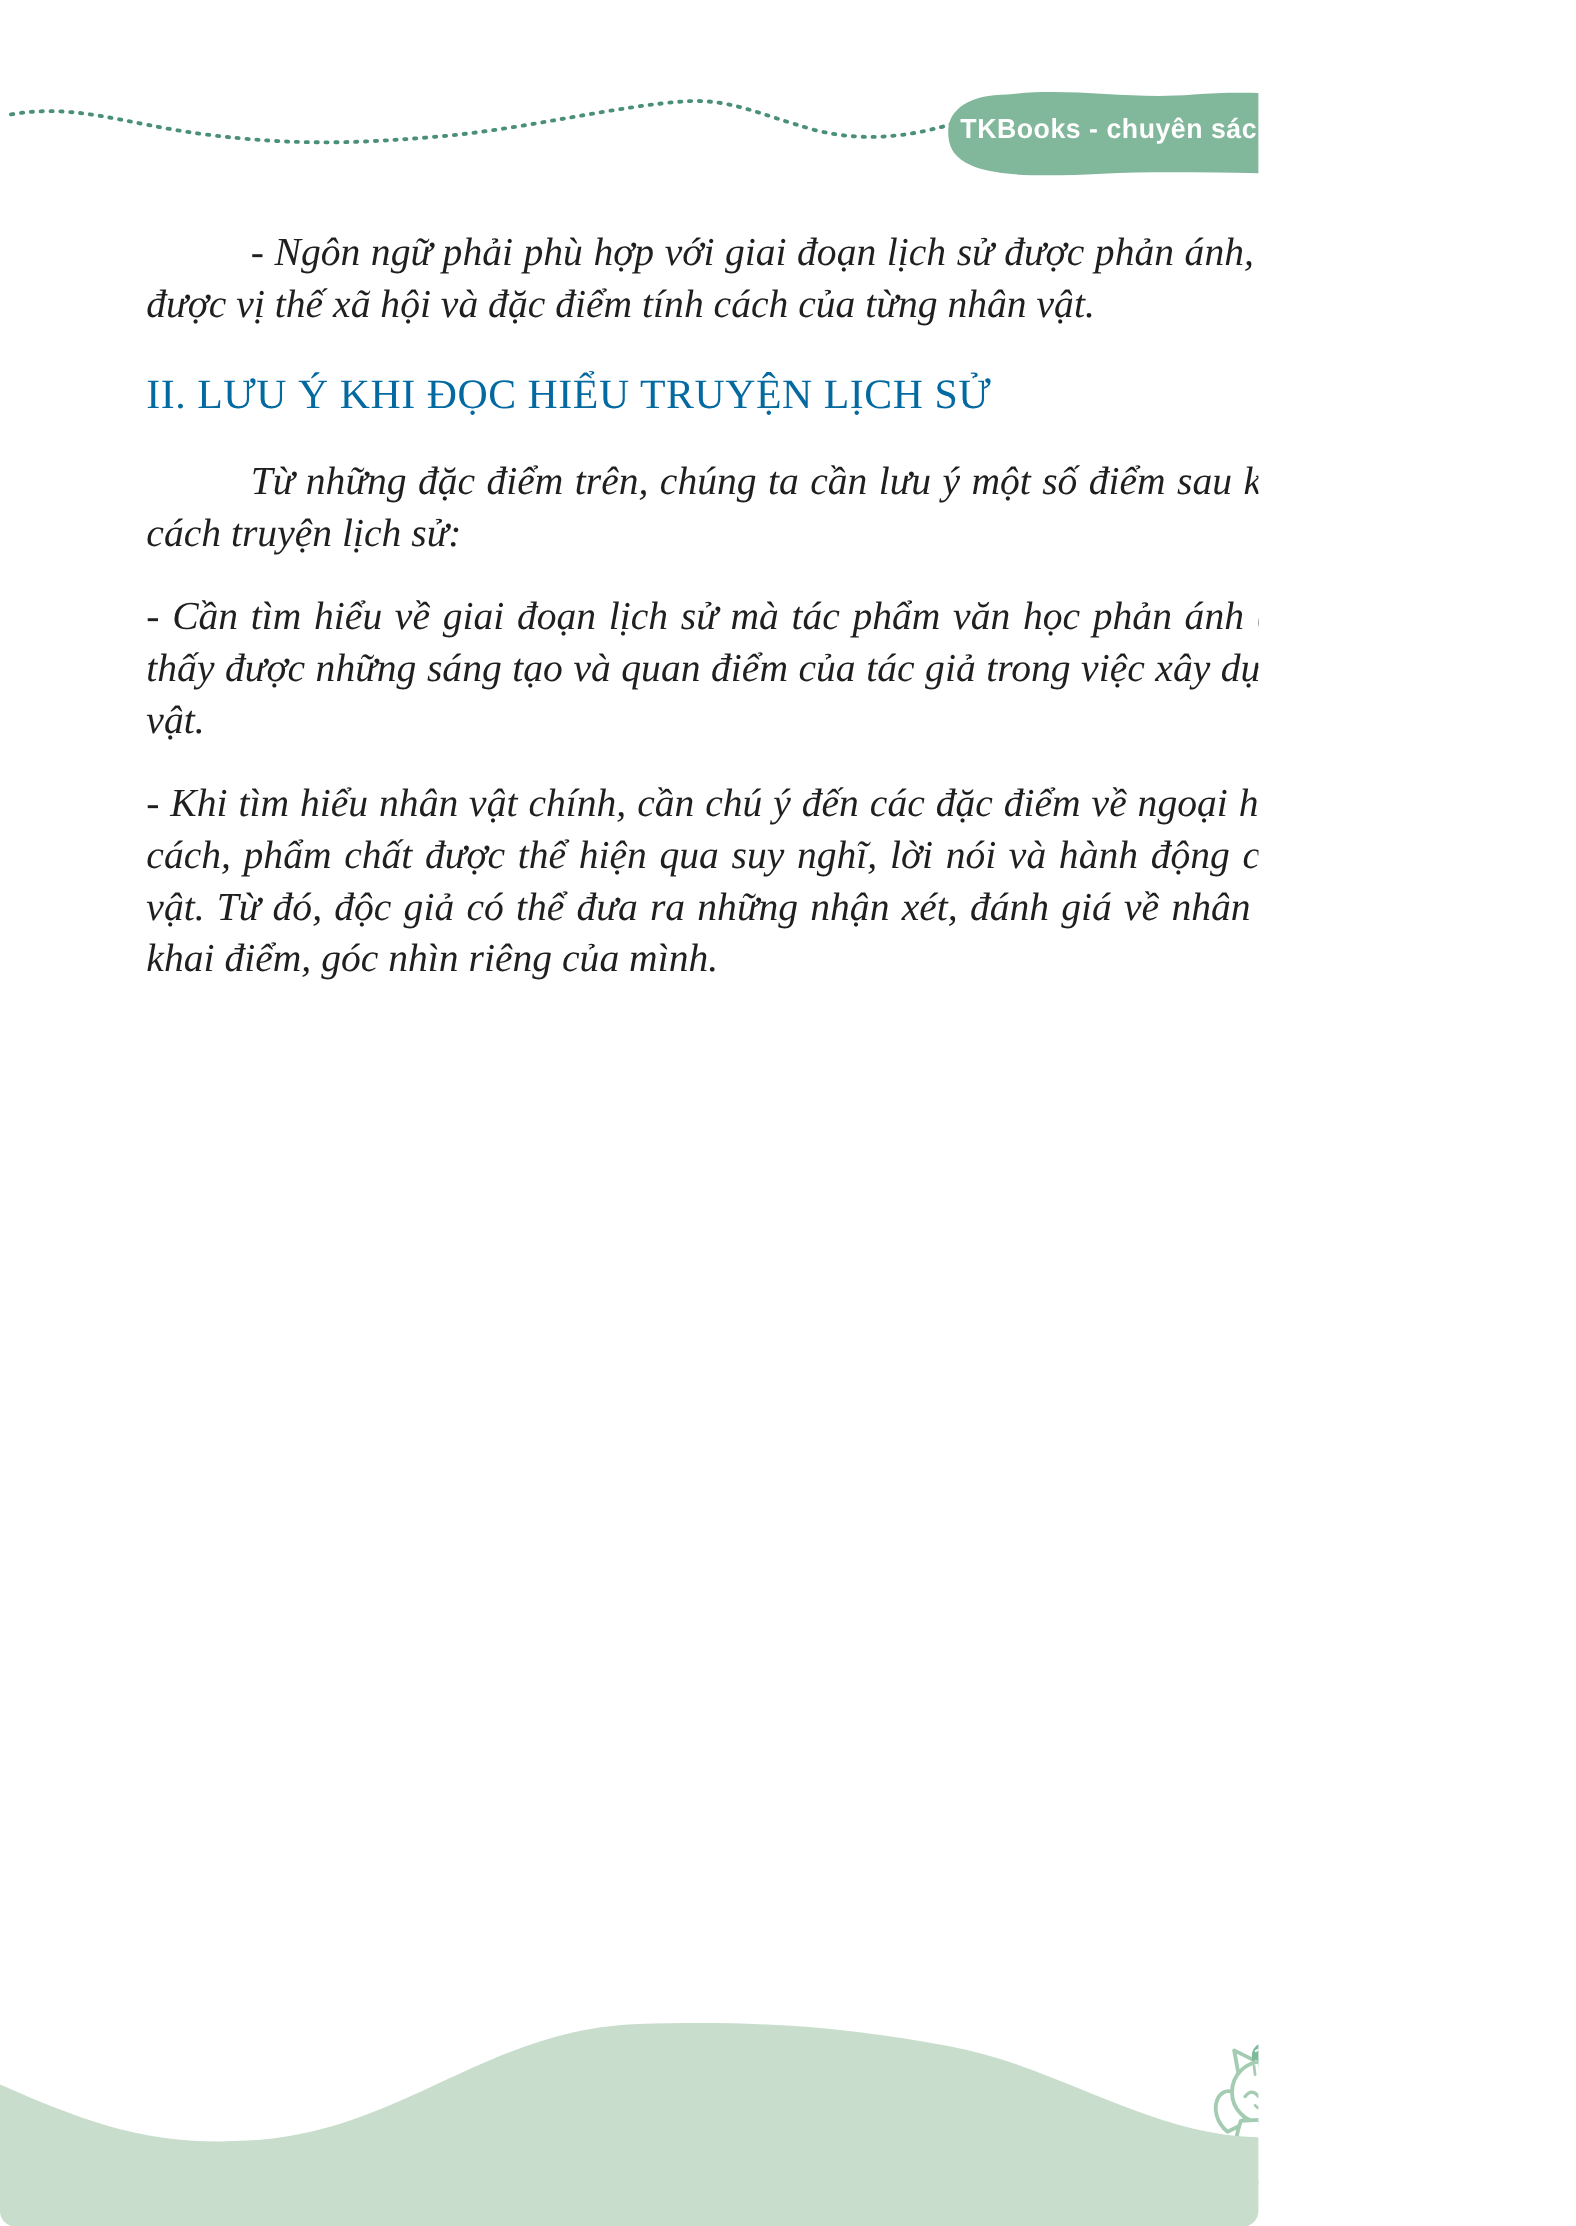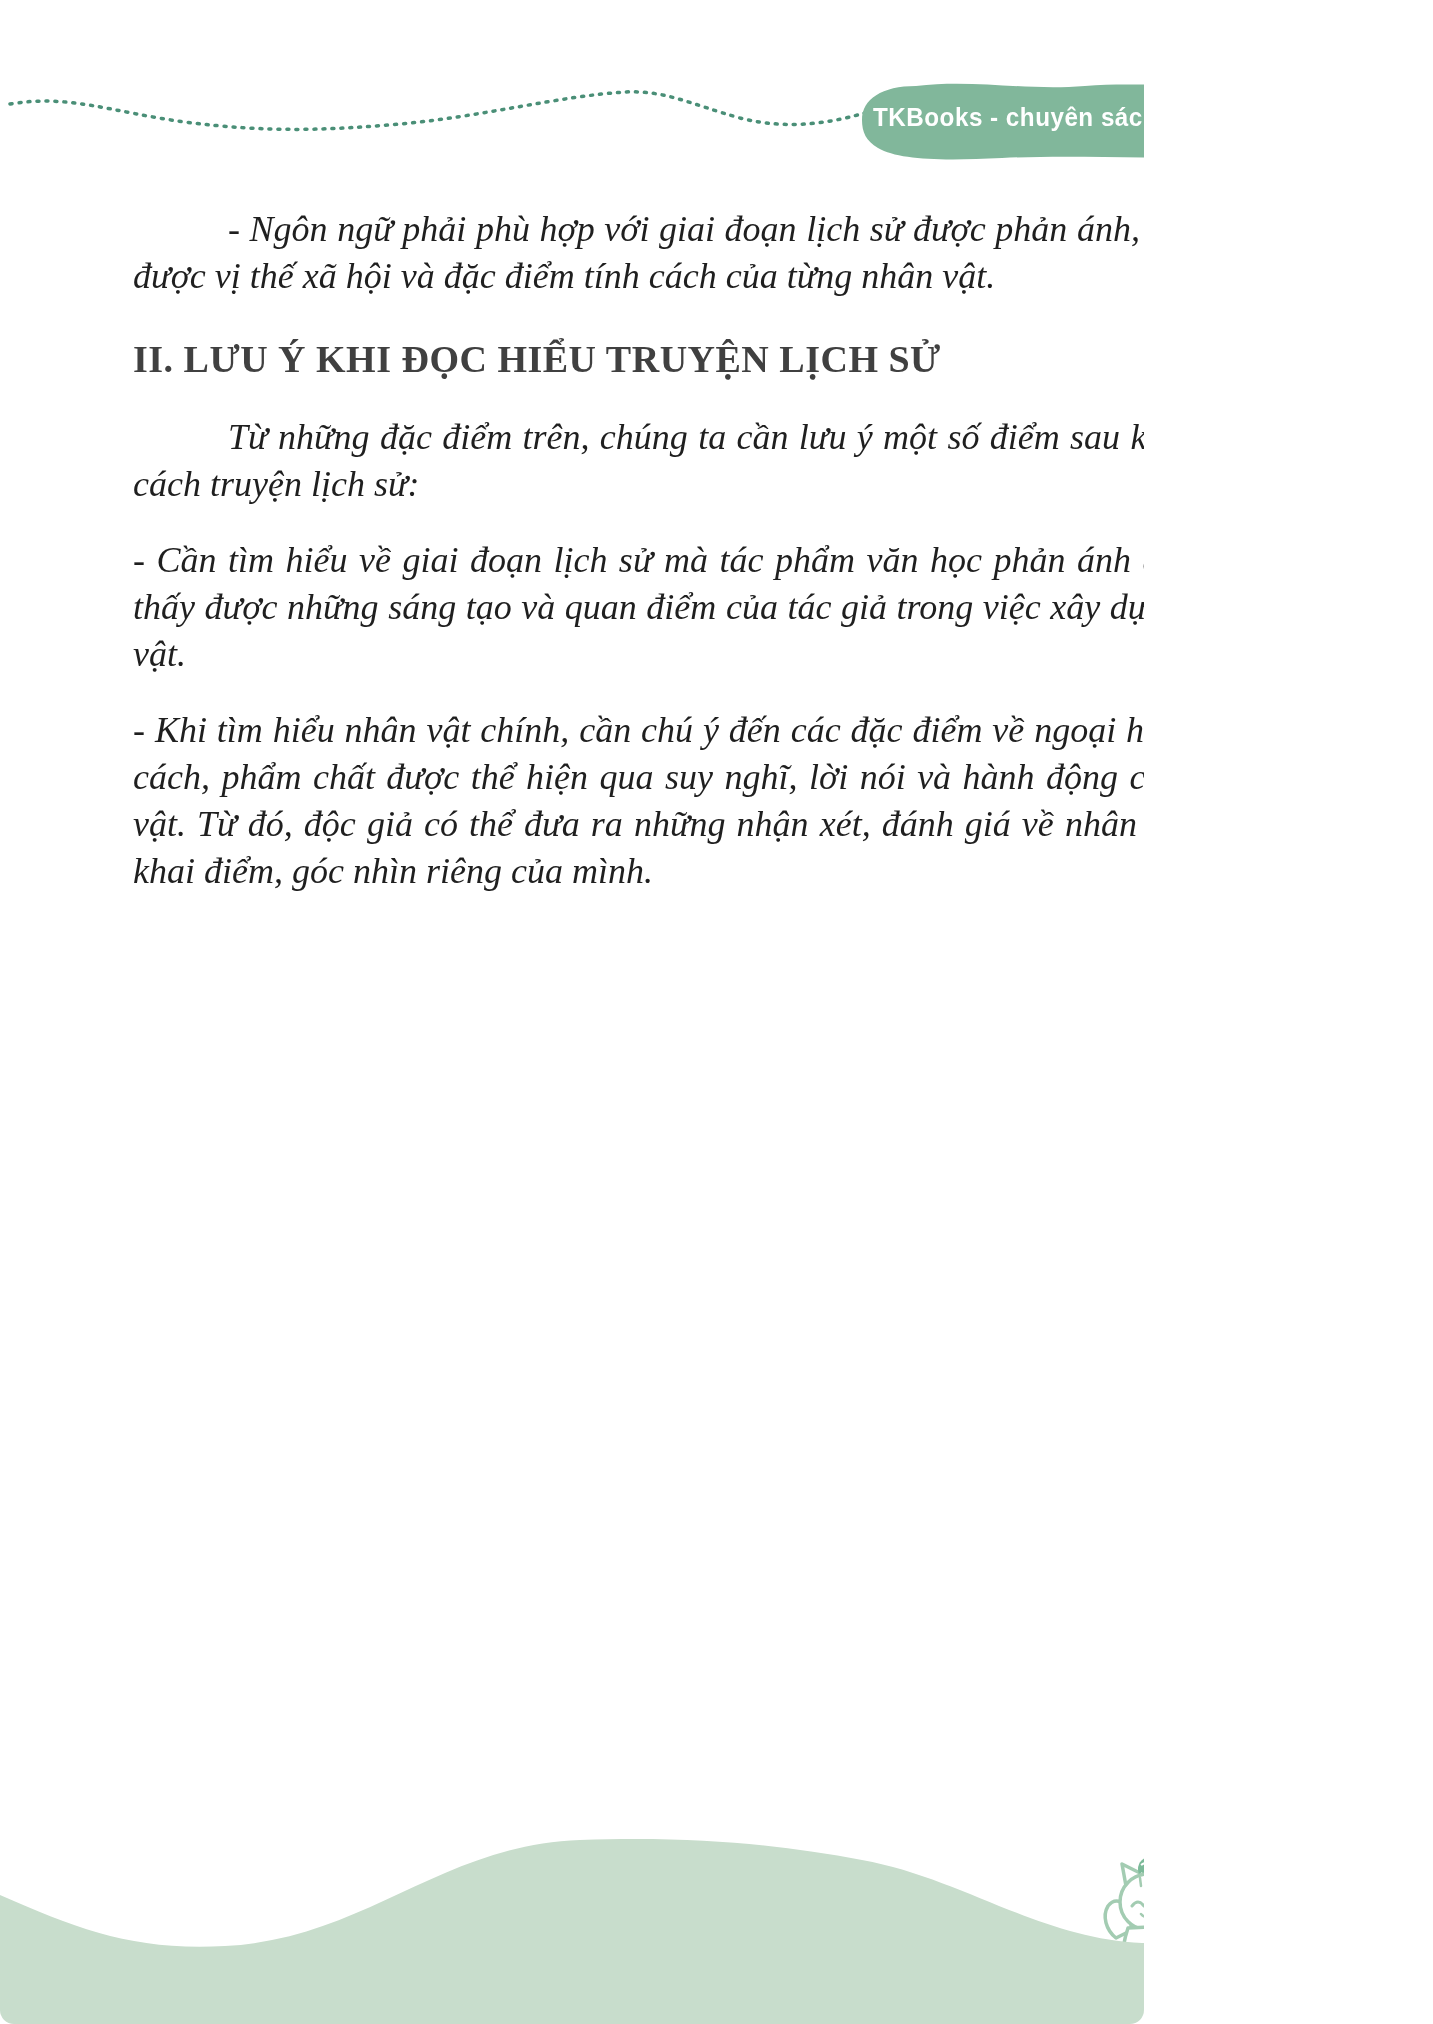--- a/index.html
+++ b/index.html
@@ -37,24 +37,24 @@
   .content p{
     font-size:36px;
     line-height:47px;
     text-align:justify;
     margin:0 0 29px 0;
     font-style:italic;
   }
   .content p.indented{text-indent:95px;}
   .content h2{
     font-family:"Liberation Serif", serif;
-    font-weight:bold;
+    font-weight:normal;
     font-size:38px;
     line-height:48px;
-    color:#404040;
+    color:#0369a1;
     letter-spacing:0.5px;
     margin:35px 0 31px 0;
   }
   .bottom-deco{position:absolute;left:0;top:1694px;width:1433px;height:330px;}
   svg{display:block;}
 </style>
 </head>
 <body>
 
 <div class="page">

